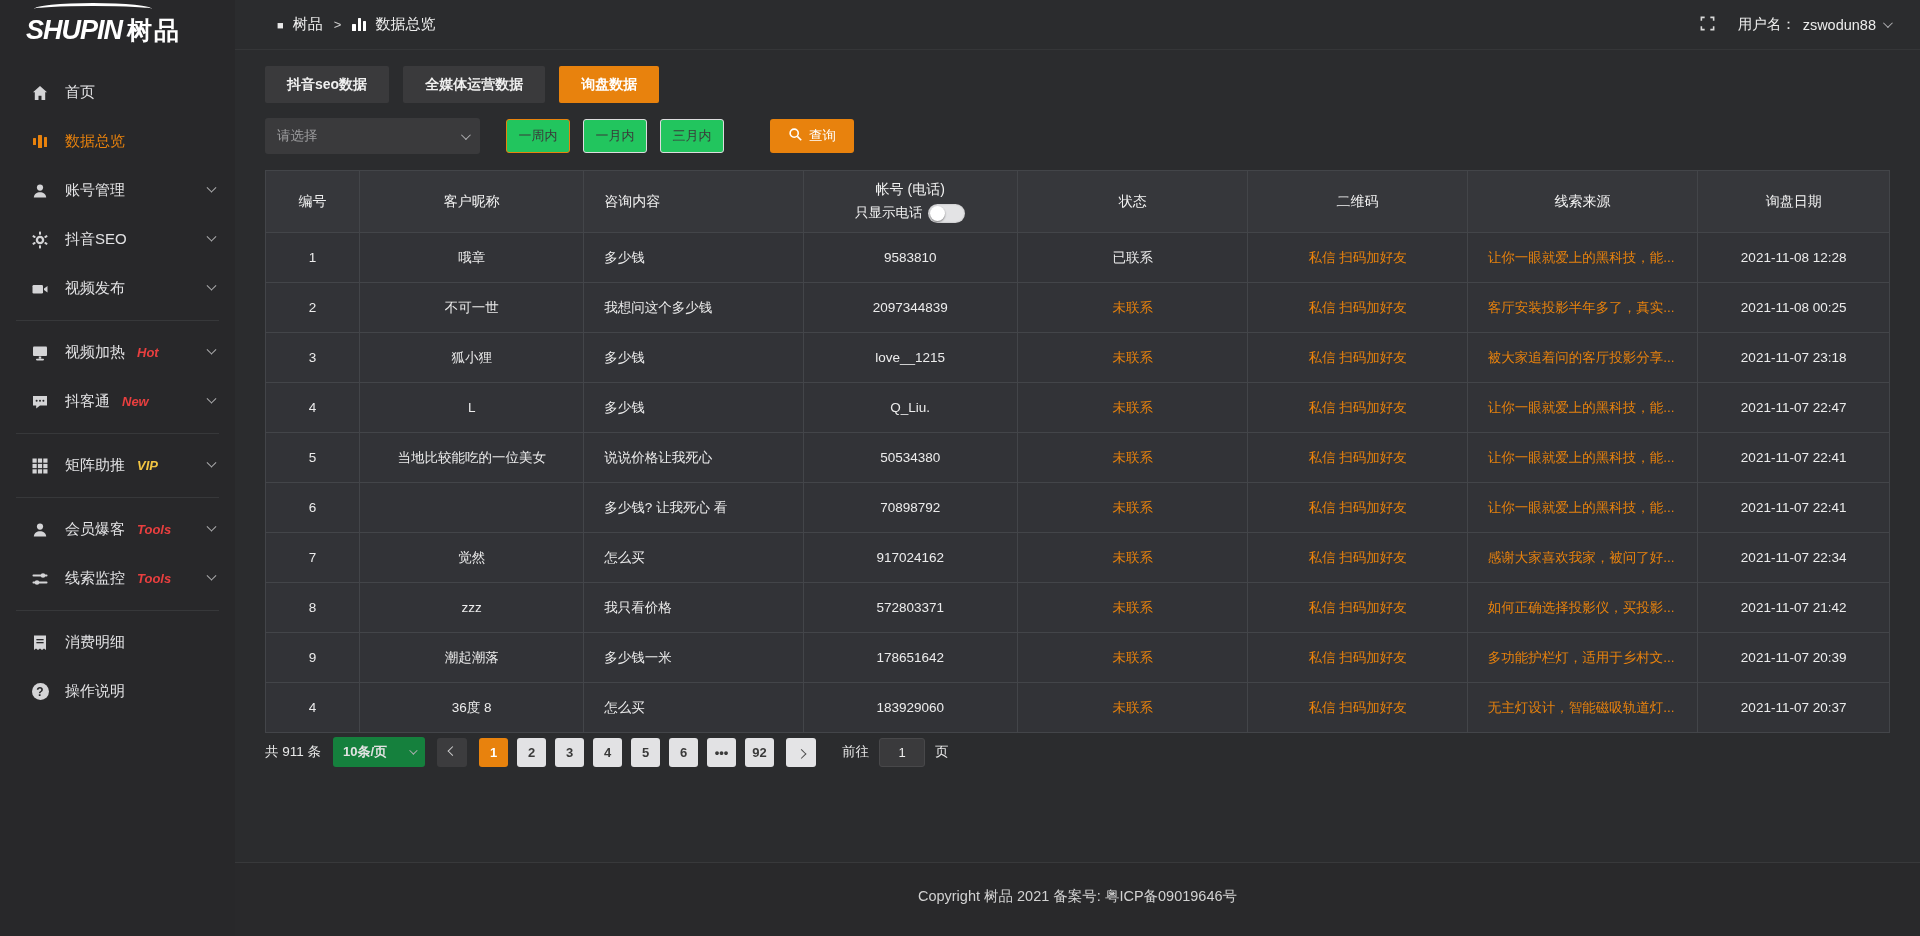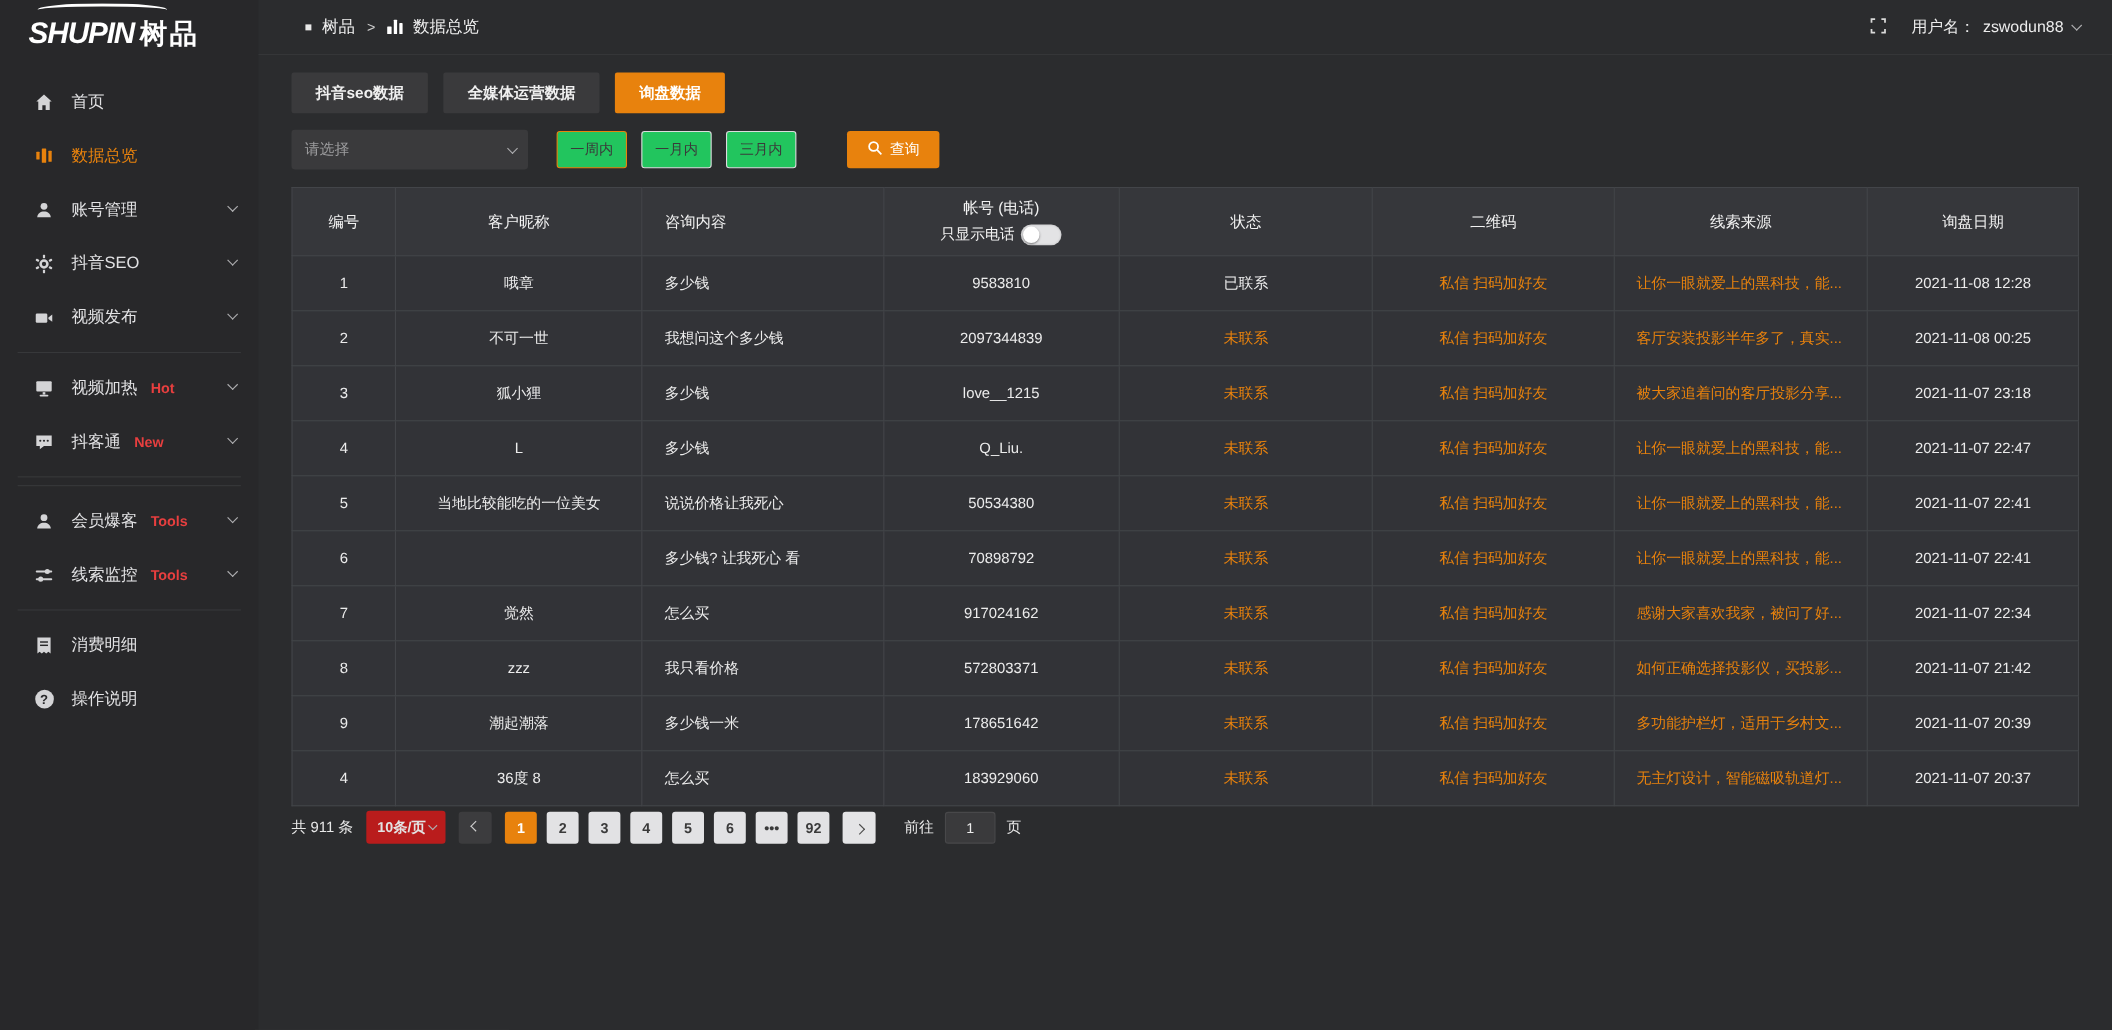--- a/index.html
+++ b/index.html
@@ -11,21 +11,21 @@
   .sidebar{width:235px;background:#28282a;flex-shrink:0;display:flex;flex-direction:column}
   .logo{position:relative;height:60px;display:flex;align-items:center;padding-left:26px;cursor:pointer}
   .logo-arc{position:absolute;top:3px;left:34px;width:118px;height:12px;border-top:3px solid #fff;border-radius:50% 50% 0 0}
   .logo-en{font-weight:bold;font-style:italic;font-size:27px;letter-spacing:-1px;color:#fff}
   .logo-cn{font-weight:bold;font-size:25px;color:#fff;margin-left:5px;letter-spacing:2px}
   .menu{padding-top:8px}
   .mi{display:flex;align-items:center;height:49px;padding:0 20px 0 30px;cursor:pointer;color:#e2e2e4}
   .mi .ico{width:20px;display:flex;justify-content:center;align-items:center}
   .mi .lbl{margin-left:15px;font-size:15px}
   .mi.active{color:#e8820d}
-  .badge{font-weight:bold;font-size:13px;margin-left:12px}
+  .badge{font-style:italic;font-weight:bold;font-size:13px;margin-left:12px}
   .badge.red{color:#e83f3f}
   .badge.vip{color:#f3c643}
   .chev{display:inline-block;width:7px;height:7px;border-right:1.6px solid #aeaeb0;border-bottom:1.6px solid #aeaeb0}
   .mi .chev{margin-left:auto;transform:rotate(45deg) translate(-2px,-2px)}
   .sep{border:0;border-top:1px solid #37383a;margin:7px 16px}
   .bars{display:inline-flex;align-items:flex-end;gap:2px;height:14px}
   .bars i{width:3.4px;background:#d4d4d6;border-radius:.5px}
   .bars i:nth-child(1){height:7px}.bars i:nth-child(2){height:13px}.bars i:nth-child(3){height:10px}
   .mi.active .bars i{background:#e8820d}
   .svgico{fill:#d4d4d6}
@@ -74,21 +74,21 @@
   .acc-line1{margin-bottom:5px}
   .acc-line2{display:flex;align-items:center;justify-content:center;gap:6px;font-size:13.5px}
   .switch{width:37px;height:19px;border-radius:10px;background:#e3e3e5;position:relative;display:inline-block;cursor:pointer;box-shadow:inset 0 0 2px rgba(0,0,0,.25)}
   .knob{position:absolute;left:2px;top:2px;width:15px;height:15px;border-radius:50%;background:#fff;box-shadow:0 1px 2px rgba(0,0,0,.45)}
   .contacted{color:#ececec}
   .uncontacted{color:#e8820d}
   .link{color:#e8820d;cursor:pointer}
 
   
   .pagination{display:flex;align-items:center;margin-top:4px;gap:12px;font-size:13.5px;color:#e8e8e8}
-  .psel{width:72px;height:30px;background:#b91c1c;border-radius:3px;display:flex;align-items:center;justify-content:space-between;padding:0 10px;cursor:pointer}
+  .psel{width:92px;height:30px;background:#15803d;border-radius:3px;display:flex;align-items:center;justify-content:space-between;padding:0 10px;cursor:pointer}
   .psel span{font-size:13px;color:#e3e3e3;font-weight:bold}
   .psel .chev{width:6px;height:6px}
   .pbtn{width:30px;height:29px;border:none;border-radius:3px;display:flex;align-items:center;justify-content:center;cursor:pointer}
   .pbtn.dark{background:#3c3c3e}
   .pbtn.light{background:#e4e4e6}
   .chev.left{transform:rotate(135deg) translate(-1px,1px);border-color:#cfcfcf}
   .chev.right{transform:rotate(-45deg) translate(-1px,1px);border-color:#4a4a4a}
   .pages{display:flex;gap:9px}
   .page{min-width:29px;height:29px;border:none;border-radius:3px;background:#e2e2e4;color:#3a3a3a;font-size:13px;font-weight:bold;cursor:pointer;font-family:inherit;padding:0 6px}
   .page.active{background:#e8820d;color:#fff}
@@ -197,20 +197,38 @@
             </svg>
         </span>
         <span class="lbl">抖客通</span>
         <span class="badge red">New</span>
         <i class="chev"></i>
       </div>
 
       <hr class="sep">
 
 
+      <div class="mi">
+        <span class="ico">
+          <svg class="svgico" width="18" height="18" viewBox="0 0 18 18">
+            <rect x="1.5" y="1.5" width="4.2" height="4.2"></rect>
+              <rect x="6.9" y="1.5" width="4.2" height="4.2"></rect>
+              <rect x="12.3" y="1.5" width="4.2" height="4.2"></rect>
+            <rect x="1.5" y="6.9" width="4.2" height="4.2"></rect>
+              <rect x="6.9" y="6.9" width="4.2" height="4.2"></rect>
+              <rect x="12.3" y="6.9" width="4.2" height="4.2"></rect>
+            <rect x="1.5" y="12.3" width="4.2" height="4.2"></rect>
+              <rect x="6.9" y="12.3" width="4.2" height="4.2"></rect>
+              <rect x="12.3" y="12.3" width="4.2" height="4.2"></rect>
+          </svg>
+        </span>
+        <span class="lbl">矩阵助推</span>
+        <span class="badge vip">VIP</span>
+        <i class="chev"></i>
+      </div>
 
       <hr class="sep">
 
       <div class="mi">
         <span class="ico">
           <svg class="svgico" width="18" height="18" viewBox="0 0 18 18">
               <circle cx="9" cy="5.6" r="3.1"></circle>
               <path d="M2.8 15.4c.4-3.4 3-5.1 6.2-5.1s5.8 1.7 6.2 5.1z"></path>
             </svg>
         </span>
@@ -478,15 +496,18 @@
           </button>
         <div class="jump-group">
           <span>前往</span>
           <input class="jump" value="1" style="">
           <span>页</span>
         </div>
       </div>
 
     </main>
 
+    <footer class="footer">
+      <span>Copyright 树品 2021 备案号: 粤ICP备09019646号</span>
+    </footer>
 
   </div>
 </div>
 
 </body></html>

